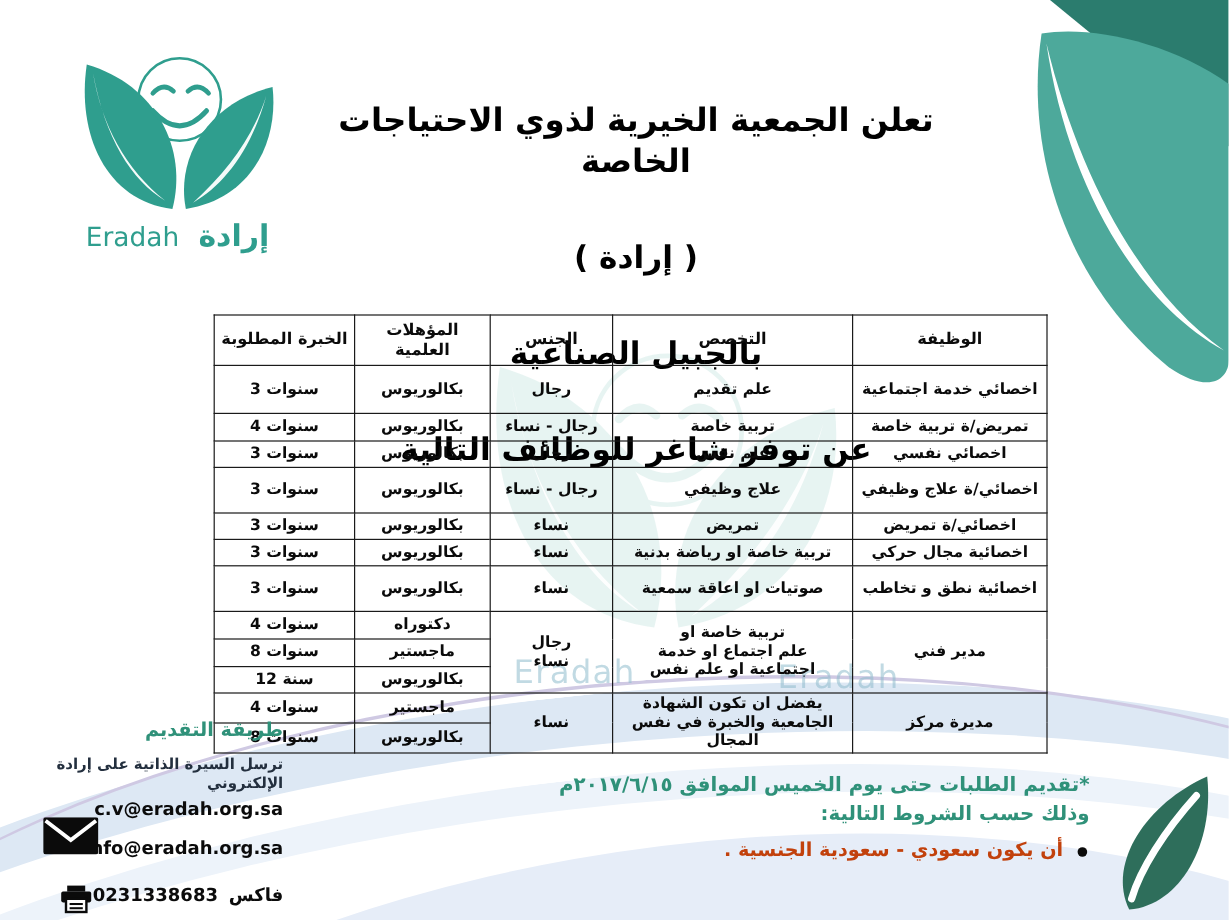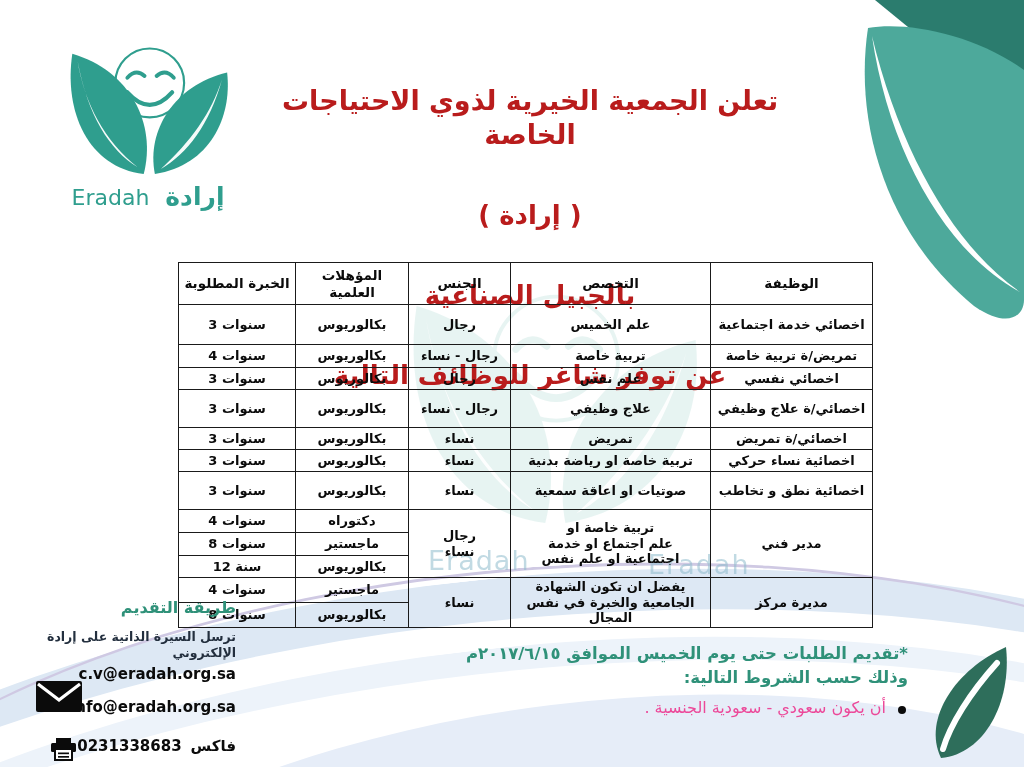--- a/index.html
+++ b/index.html
@@ -19,21 +19,21 @@
   .wm-text{position:absolute;z-index:1;color:#8fbccd;opacity:.55;font-size:27px;letter-spacing:1px;}
   .wm-text.a{left:428px;top:545px;}
   .wm-text.b{left:648px;top:549px;}
   
   .logo{position:absolute;left:58px;top:38px;width:180px;z-index:2;text-align:center;}
   .logo-words{display:flex;justify-content:center;align-items:baseline;gap:16px;margin-top:2px;color:#2f9e8e;}
   .brand-en{font-size:22px;}
   .brand-ar{font-size:25px;font-weight:bold;}
   
   .title-block{position:absolute;left:235px;top:84px;width:590px;z-index:2;text-align:center;
-    color:#b91c1c;font-weight:bold;direction:rtl;}
+    color:#000000;font-weight:bold;direction:rtl;}
   .title-l1{font-size:27px;line-height:34px;margin-bottom:13px;}
   .title-l2,.title-l3,.title-l4{font-size:26px;line-height:33px;margin-bottom:11px;margin-top:47px;}
   
   .jobs-table{position:absolute;left:178px;top:262px;z-index:2;border-collapse:collapse;direction:rtl;
     font-weight:bold;font-size:13px;color:#0b0b0b;table-layout:fixed;width:694px;}
   .jobs-table th,.jobs-table td{border:1px solid #1a1a1a;text-align:center;vertical-align:middle;
     padding:1px 4px;line-height:1.2;background:transparent;}
   .jobs-table th{font-size:13.5px;}
   .col-job{width:162px;} .col-spec{width:200px;} .col-gen{width:102px;} .col-deg{width:113px;} .col-exp{width:117px;}
   .ltr{direction:ltr;}
@@ -47,21 +47,21 @@
   .email{direction:ltr;text-align:right;font-weight:bold;font-size:15px;color:#0b0b0b;}
   .email.cv{margin-top:1px;}
   .email.info{margin-top:15px;}
   .envelope{position:absolute;left:30px;top:16px;}
   .fax-row{position:relative;margin-top:16px;display:flex;direction:rtl;justify-content:flex-start;gap:9px;
     font-weight:bold;color:#0b0b0b;font-size:15px;align-items:center;}
   .fax-row .printer{position:absolute;left:44px;top:0;}
   
   .notes{position:absolute;right:116px;top:642px;width:500px;z-index:2;direction:rtl;}
   .note-green{color:#2f9179;font-weight:bold;font-size:16.5px;line-height:1.45;}
-  .cond-list{list-style:none;margin:8px 0 0;padding:0;color:#ec4899;font-weight:normal;font-size:16px;}
+  .cond-list{list-style:none;margin:8px 0 0;padding:0;color:#c2410c;font-weight:bold;font-size:16px;}
   .cond-list li{position:relative;padding-right:22px;margin-bottom:7px;}
   .cond-list li::before{content:"";position:absolute;right:2px;top:8px;width:8px;height:8px;border-radius:50%;background:#0b0b0b;}
 </style>
 </head>
 <body>
 
 <div class="poster">
 
   <svg width="0" height="0" style="position:absolute" aria-hidden="true">
     <symbol id="logo-sym" viewBox="0 0 200 160">
@@ -126,21 +126,21 @@
     <tbody>
         <tr class="rh-head">
       <th>الوظيفة</th>
       <th>التخصص</th>
       <th>الجنس</th>
       <th>المؤهلات العلمية</th>
       <th>الخبرة المطلوبة</th>
     </tr>
     <tr class="rh-40">
       <td>اخصائي خدمة اجتماعية</td>
-      <td>علم الخميس</td>
+      <td>علم تقديم</td>
       <td>رجال</td>
       <td>بكالوريوس</td>
       <td class="ltr">3 سنوات</td>
     </tr>
     <tr class="rh-23">
       <td>تمريض/ة تربية خاصة</td>
       <td>تربية خاصة</td>
       <td>رجال - نساء</td>
       <td>بكالوريوس</td>
       <td class="ltr">4 سنوات</td>
@@ -160,21 +160,21 @@
       <td class="ltr">3 سنوات</td>
     </tr>
     <tr class="rh-22">
       <td>اخصائي/ة تمريض</td>
       <td>تمريض</td>
       <td>نساء</td>
       <td>بكالوريوس</td>
       <td class="ltr">3 سنوات</td>
     </tr>
     <tr class="rh-22">
-      <td>اخصائية نساء حركي</td>
+      <td>اخصائية مجال حركي</td>
       <td>تربية خاصة او رياضة بدنية</td>
       <td>نساء</td>
       <td>بكالوريوس</td>
       <td class="ltr">3 سنوات</td>
     </tr>
     <tr class="rh-38">
       <td>اخصائية نطق و تخاطب</td>
       <td>صوتيات او اعاقة سمعية</td>
       <td>نساء</td>
       <td>بكالوريوس</td>

